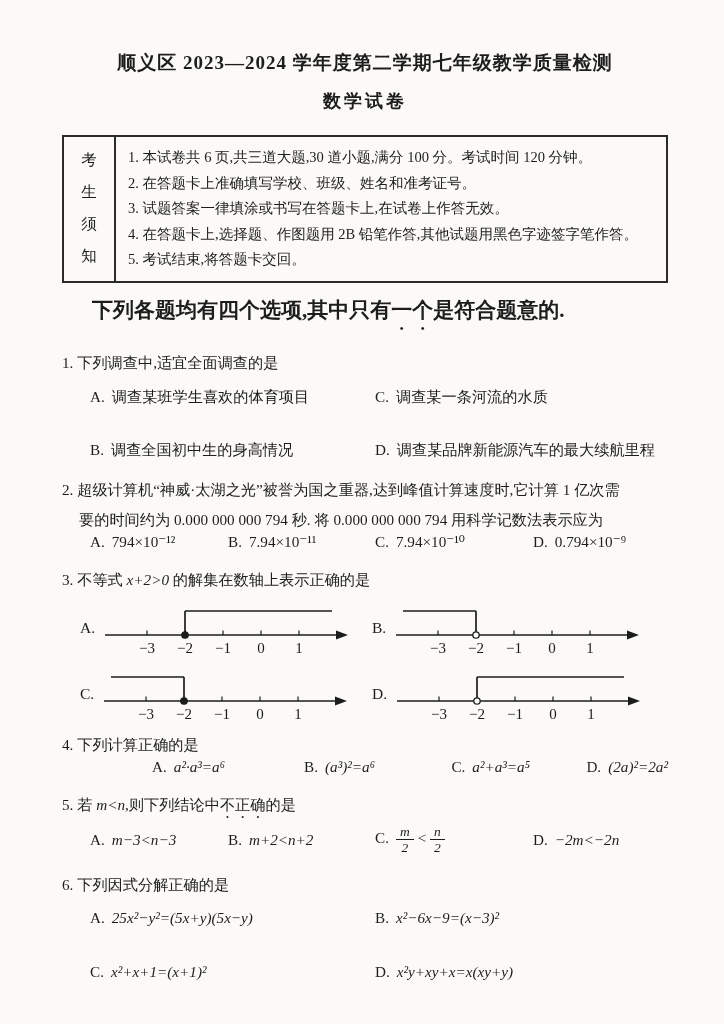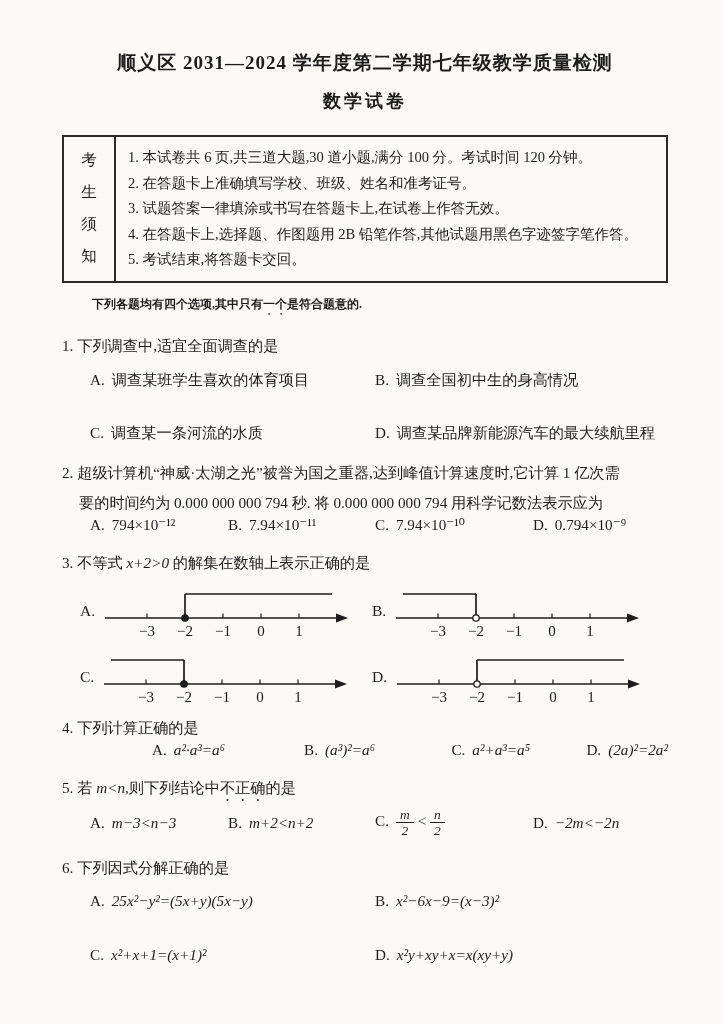--- a/index.html
+++ b/index.html
@@ -26,21 +26,21 @@
   .notice-label{
     width:50px;border-right:2px solid #2b2b2b;
     display:flex;flex-direction:column;align-items:center;justify-content:center;
     gap:11px;font-size:15.5px;
   }
   .notice-items{
     flex:1;padding:8px 24px 8px 12px;
     font-size:14.5px;line-height:1.76;
   }
   .sec-heading{margin-top:16px;font-size:15.5px;font-weight:bold;}
-  .instruction{margin-top:13px;padding-left:30px;font-size:12px;font-weight:bold;}
+  .instruction{margin-top:13px;padding-left:30px;font-size:21px;font-weight:bold;}
   .emph{
     -webkit-text-emphasis:filled dot;-webkit-text-emphasis-position:under right;
     text-emphasis:filled dot;text-emphasis-position:under right;
   }
   .q{font-size:15.2px;}
   .stem{margin-top:19px;}
   .stem-cont{margin-top:9px;padding-left:17px;}
   .math{font-style:italic;}
   .opts-2col{
     display:grid;grid-template-columns:285px 1fr;
@@ -62,21 +62,21 @@
     vertical-align:middle;font-size:13.5px;line-height:1.15;font-style:italic;
   }
   .frac .num{border-bottom:1.2px solid #1d1d1d;padding:0 4px;}
   .frac-op{margin:0 3px;}
 </style>
 </head>
 <body>
 
 <div class="content">
 
-  <div class="title">顺义区 2031—2024 学年度第二学期七年级教学质量检测</div>
+  <div class="title">顺义区 2023—2024 学年度第二学期七年级教学质量检测</div>
   <div class="subtitle">数学试卷</div>
 
   <div class="notice">
     <div class="notice-label">
       <div>考</div>
       <div>生</div>
       <div>须</div>
       <div>知</div>
     </div>
     <div class="notice-items">
@@ -88,22 +88,22 @@
     </div>
   </div>
 
 
   <div class="instruction"><span>下列各题均有四个选项,其中只有</span><span class="emph">一个</span><span>是符合题意的.</span></div>
 
   <div class="q">
     <div class="stem">1. 下列调查中,适宜全面调查的是</div>
     <div class="opts-2col">
       <div class="opt"><span class="lbl">A.</span><span>调查某班学生喜欢的体育项目</span></div>
+      <div class="opt"><span class="lbl">C.</span><span>调查某一条河流的水质</span></div>
       <div class="opt"><span class="lbl">B.</span><span>调查全国初中生的身高情况</span></div>
-      <div class="opt"><span class="lbl">C.</span><span>调查某一条河流的水质</span></div>
       <div class="opt"><span class="lbl">D.</span><span>调查某品牌新能源汽车的最大续航里程</span></div>
     </div>
   </div>
 
   <div class="q">
     <div class="stem">2. 超级计算机“神威·太湖之光”被誉为国之重器,达到峰值计算速度时,它计算 1 亿次需</div>
     <div class="stem-cont">要的时间约为 0.000 000 000 794 秒. 将 0.000 000 000 794 用科学记数法表示应为</div>
     <div class="opts-4col">
       <div class="opt"><span class="lbl">A.</span><span>794×10⁻¹²</span></div>
       <div class="opt"><span class="lbl">B.</span><span>7.94×10⁻¹¹</span></div>

